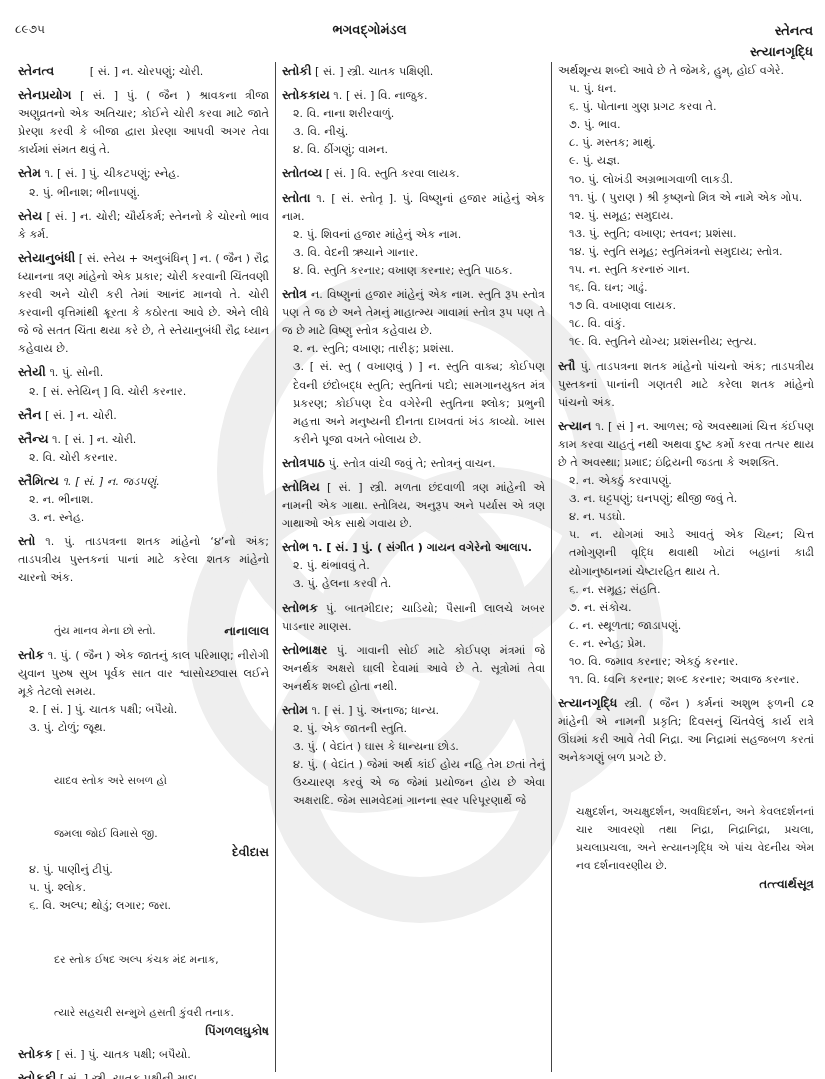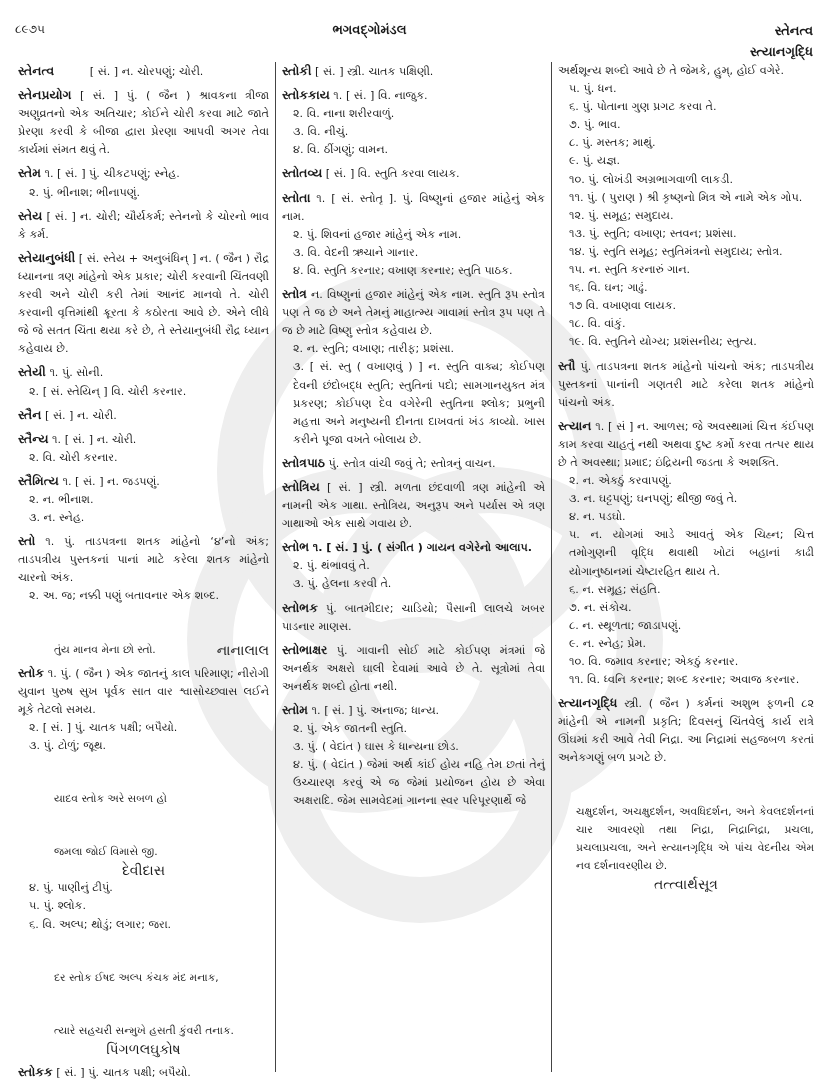--- a/index.html
+++ b/index.html
@@ -25,21 +25,21 @@
   }
   .col { flex: none; position: relative; padding: 0 6px; box-sizing: border-box; }
   .col1 { width: 263px; }
   .col2 { width: 276px; border-left: 1px solid #444; }
   .col3 { width: 269px; border-left: 1px solid #444; }
   .entry { font-size: 11.2px; line-height: 18.1px; margin-bottom: 5px; text-align: justify; }
   .entry .hw { font-weight: bold; font-size: 12.3px; }
   .sense { display: block; padding-left: 11px; }
   .sense.cont { padding-left: 0; }
   .quote { display: block; padding-left: 36px; font-size: 10.7px; margin-top: 35px; }
-  .cite { display: block; text-align: center; font-size: 14px; font-weight: normal; }
+  .cite { display: block; text-align: right; font-size: 12px; font-weight: bold; }
   .cite.inline { display: inline; float: right; }
 </style>
 </head>
 <body>
 
 <svg class="watermark" viewBox="0 0 520 820">
   <g fill="none" stroke="#eeeeee" stroke-width="46">
     <circle cx="260" cy="300" r="180"></circle>
     <circle cx="200" cy="470" r="150"></circle>
     <circle cx="330" cy="470" r="150"></circle>
@@ -59,22 +59,22 @@
 <div class="columns">
   <div class="col col1" id="col-0">
       <div class="entry"><span class="hw">સ્તેનત્વ</span> <span class="sense cont" style="display: inline; padding-left: 32px;">[ સં. ] ન. ચોરપણું; ચોરી.</span></div>
       <div class="entry"><span class="hw">સ્તેનપ્રયોગ</span> <span class="sense cont" style="display: inline;">[ સં. ] પું. ( જૈન ) શ્રાવકના ત્રીજા અણુવ્રતનો એક અતિચાર; કોઈને ચોરી કરવા માટે જાતે પ્રેરણા કરવી કે બીજા દ્વારા પ્રેરણા આપવી અગર તેવા કાર્યમાં સંમત થવું તે.</span></div>
       <div class="entry"><span class="hw">સ્તેમ</span> <span class="sense cont" style="display: inline;">૧. [ સં. ] પું. ચીકટપણું; સ્નેહ.</span><span class="sense">૨. પું. ભીનાશ; ભીનાપણું.</span></div>
       <div class="entry"><span class="hw">સ્તેય</span> <span class="sense cont" style="display: inline;">[ સં. ] ન. ચોરી; ચૌર્યકર્મ; સ્તેનનો કે ચોરનો ભાવ કે કર્મ.</span></div>
       <div class="entry"><span class="hw">સ્તેયાનુબંધી</span> <span class="sense cont" style="display: inline;">[ સં. સ્તેય + અનુબંધિન્ ] ન. ( જૈન ) રૌદ્ર ધ્યાનના ત્રણ માંહેનો એક પ્રકાર; ચોરી કરવાની ચિંતવણી કરવી અને ચોરી કરી તેમાં આનંદ માનવો તે. ચોરી કરવાની વૃત્તિમાંથી ક્રૂરતા કે કઠોરતા આવે છે. એને લીધે જે જે સતત ચિંતા થયા કરે છે, તે સ્તેયાનુબંધી રૌદ્ર ધ્યાન કહેવાય છે.</span></div>
       <div class="entry"><span class="hw">સ્તેયી</span> <span class="sense cont" style="display: inline;">૧. પું. સોની.</span><span class="sense">૨. [ સં. સ્તેયિન્ ] વિ. ચોરી કરનાર.</span></div>
       <div class="entry"><span class="hw">સ્તૈન</span> <span class="sense cont" style="display: inline;">[ સં. ] ન. ચોરી.</span></div>
       <div class="entry"><span class="hw">સ્તૈન્ય</span> <span class="sense cont" style="display: inline;">૧. [ સં. ] ન. ચોરી.</span><span class="sense">૨. વિ. ચોરી કરનાર.</span></div>
-      <div class="entry"><span class="hw">સ્તૈમિત્ય</span> <span class="sense cont" style="display: inline;">૧. [ સં. ] ન. જડપણું.</span><span class="sense">૨. ન. ભીનાશ.</span><span class="sense">૩. ન. સ્નેહ.</span></div>
-      <div class="entry"><span class="hw">સ્તો</span> <span class="sense cont" style="display: inline;">૧. પું. તાડપત્રના શતક માંહેનો ‘૪’નો અંક; તાડપત્રીય પુસ્તકનાં પાનાં માટે કરેલા શતક માંહેનો ચારનો અંક.</span><span class="sense">૨. અ. જ; નક્કી પણું બતાવનાર એક શબ્દ.</span><span class="quote"><span>તુંય માનવ મેના છો સ્તો.</span><span class="cite inline">નાનાલાલ</span></span></div>
+      <div class="entry"><span class="hw">સ્તૈમિત્ય</span> <span class="sense cont" style="display: inline; font-style: italic;">૧. [ સં. ] ન. જડપણું.</span><span class="sense">૨. ન. ભીનાશ.</span><span class="sense">૩. ન. સ્નેહ.</span></div>
+      <div class="entry"><span class="hw">સ્તો</span> <span class="sense cont" style="display: inline;">૧. પું. તાડપત્રના શતક માંહેનો ‘૪’નો અંક; તાડપત્રીય પુસ્તકનાં પાનાં માટે કરેલા શતક માંહેનો ચારનો અંક.</span><span class="quote"><span>તુંય માનવ મેના છો સ્તો.</span><span class="cite inline">નાનાલાલ</span></span></div>
       <div class="entry"><span class="hw">સ્તોક</span> <span class="sense cont" style="display: inline;">૧. પું. ( જૈન ) એક જાતનું કાલ પરિમાણ; નીરોગી યુવાન પુરુષ સુખ પૂર્વક સાત વાર શ્વાસોચ્છ્વાસ લઈને મૂકે તેટલો સમય.</span><span class="sense">૨. [ સં. ] પું. ચાતક પક્ષી; બપૈયો.</span><span class="sense">૩. પું. ટોળું; જૂથ.</span><span class="quote">યાદવ સ્તોક અરે સબળ હો</span><span class="quote">જમલા જોઈ વિમાસે જી.</span><span class="cite">દેવીદાસ</span><span class="sense">૪. પું. પાણીનું ટીપું.</span><span class="sense">૫. પું. શ્લોક.</span><span class="sense">૬. વિ. અલ્પ; થોડું; લગાર; જરા.</span><span class="quote">દર સ્તોક ઈષદ અલ્પ કંચક મંદ મનાક,</span><span class="quote">ત્યારે સહચરી સન્મુખે હસતી કુંવરી તનાક.</span><span class="cite">પિંગળલઘુકોષ</span></div>
       <div class="entry"><span class="hw">સ્તોકક</span> <span class="sense cont" style="display: inline;">[ સં. ] પું. ચાતક પક્ષી; બપૈયો.</span></div>
       <div class="entry"><span class="hw">સ્તોકકી</span> <span class="sense cont" style="display: inline;">[ સં. ] સ્ત્રી. ચાતક પક્ષીની માદા.</span></div>
     </div>
   <div class="col col2" id="col-1">
       <div class="entry"><span class="hw">સ્તોકી</span> <span class="sense cont" style="display: inline;">[ સં. ] સ્ત્રી. ચાતક પક્ષિણી.</span></div>
       <div class="entry"><span class="hw">સ્તોકકાય</span> <span class="sense cont" style="display: inline;">૧. [ સં. ] વિ. નાજુક.</span><span class="sense">૨. વિ. નાના શરીરવાળું.</span><span class="sense">૩. વિ. નીચું.</span><span class="sense">૪. વિ. ઠીંગણું; વામન.</span></div>
       <div class="entry"><span class="hw">સ્તોતવ્ય</span> <span class="sense cont" style="display: inline;">[ સં. ] વિ. સ્તુતિ કરવા લાયક.</span></div>
       <div class="entry"><span class="hw">સ્તોતા</span> <span class="sense cont" style="display: inline;">૧. [ સં. સ્તોતૃ ]. પું. વિષ્ણુનાં હજાર માંહેનું એક નામ.</span><span class="sense">૨. પું. શિવનાં હજાર માંહેનું એક નામ.</span><span class="sense">૩. વિ. વેદની ઋચાને ગાનાર.</span><span class="sense">૪. વિ. સ્તુતિ કરનાર; વખાણ કરનાર; સ્તુતિ પાઠક.</span></div>
       <div class="entry"><span class="hw">સ્તોત્ર</span> <span class="sense cont" style="display: inline;">ન. વિષ્ણુનાં હજાર માંહેનું એક નામ. સ્તુતિ રૂપ સ્તોત્ર પણ તે જ છે અને તેમનું માહાત્મ્ય ગાવામાં સ્તોત્ર રૂપ પણ તે જ છે માટે વિષ્ણુ સ્તોત્ર કહેવાય છે.</span><span class="sense">૨. ન. સ્તુતિ; વખાણ; તારીફ; પ્રશંસા.</span><span class="sense">૩. [ સં. સ્તુ ( વખાણવું ) ] ન. સ્તુતિ વાક્ય; કોઈપણ દેવની છંદોબદ્ધ સ્તુતિ; સ્તુતિનાં પદો; સામગાનયુક્ત મંત્ર પ્રકરણ; કોઈપણ દેવ વગેરેની સ્તુતિના શ્લોક; પ્રભુની મહત્તા અને મનુષ્યની દીનતા દાખવતાં ખંડ કાવ્યો. ખાસ કરીને પૂજા વખતે બોલાય છે.</span></div>

